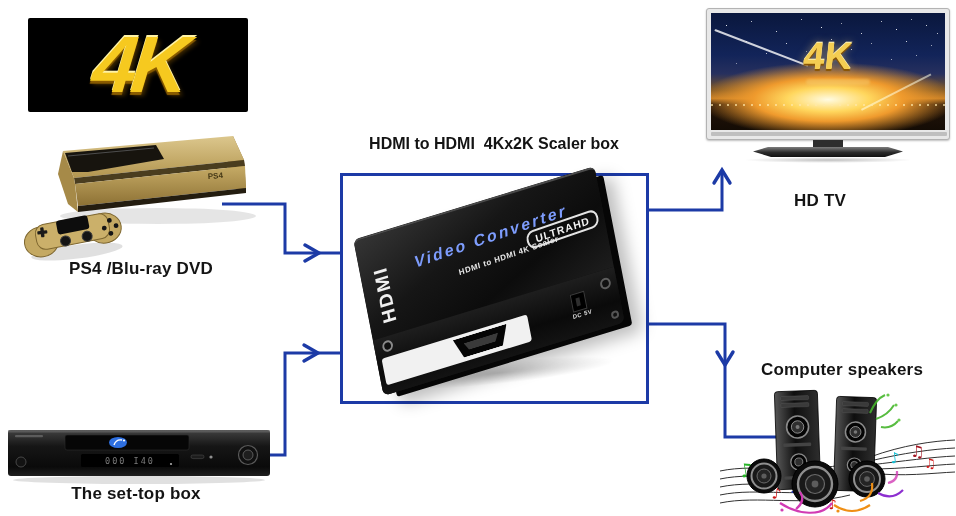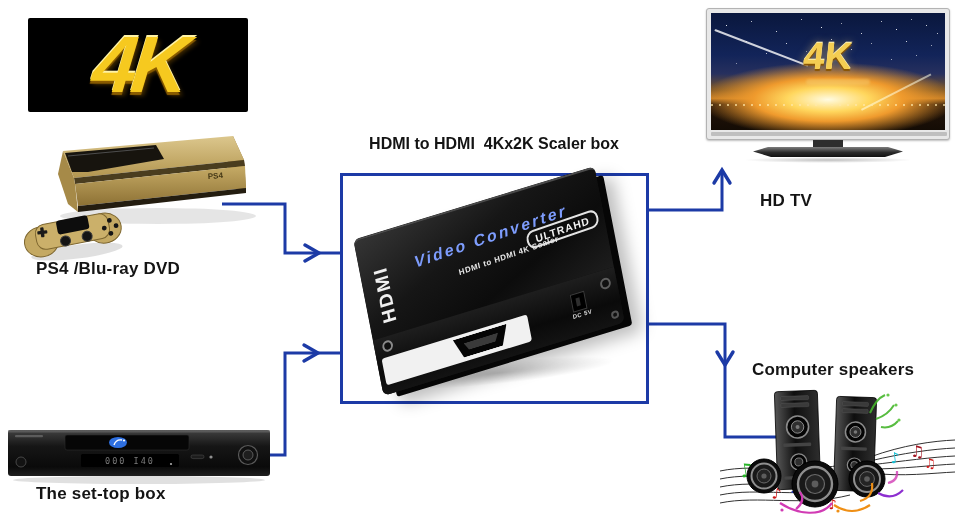--- a/index.html
+++ b/index.html
@@ -6,21 +6,21 @@
   .stage{position:relative;width:956px;height:516px;background:#fff;overflow:hidden;
          font-family:"Liberation Sans",sans-serif;}
   .abs{position:absolute;}
 
   
   svg.wires{position:absolute;left:0;top:0;z-index:1;}
   .conn{fill:none;stroke:var(--line,#1c3aa6);stroke-width:3;}
   .arrow{fill:none;stroke:var(--line,#1c3aa6);stroke-width:3.4;stroke-linecap:round;stroke-linejoin:miter;}
 
   
-  .label{position:absolute;z-index:4;text-align:left;font-weight:bold;font-size:17px;
+  .label{position:absolute;z-index:4;text-align:center;font-weight:bold;font-size:17px;
          color:var(--label,#141414);letter-spacing:.2px;}
   .title{position:absolute;z-index:4;text-align:center;font-weight:bold;font-size:16px;
          color:var(--label,#141414);white-space:pre;}
 
   
   .logo4k{left:28px;top:18px;width:220px;height:94px;background:#000;z-index:2;
           display:flex;align-items:center;justify-content:center;border-radius:2px;}
   .logo4k span{font-size:80px;font-weight:bold;font-style:italic;letter-spacing:-6px;
           color:#f6c91f;transform:skewX(-6deg);line-height:1;
           text-shadow:0 -2px 0 #fff3a6, 0 3px 1px #8a5c00, 3px 4px 4px #3d2800;}

